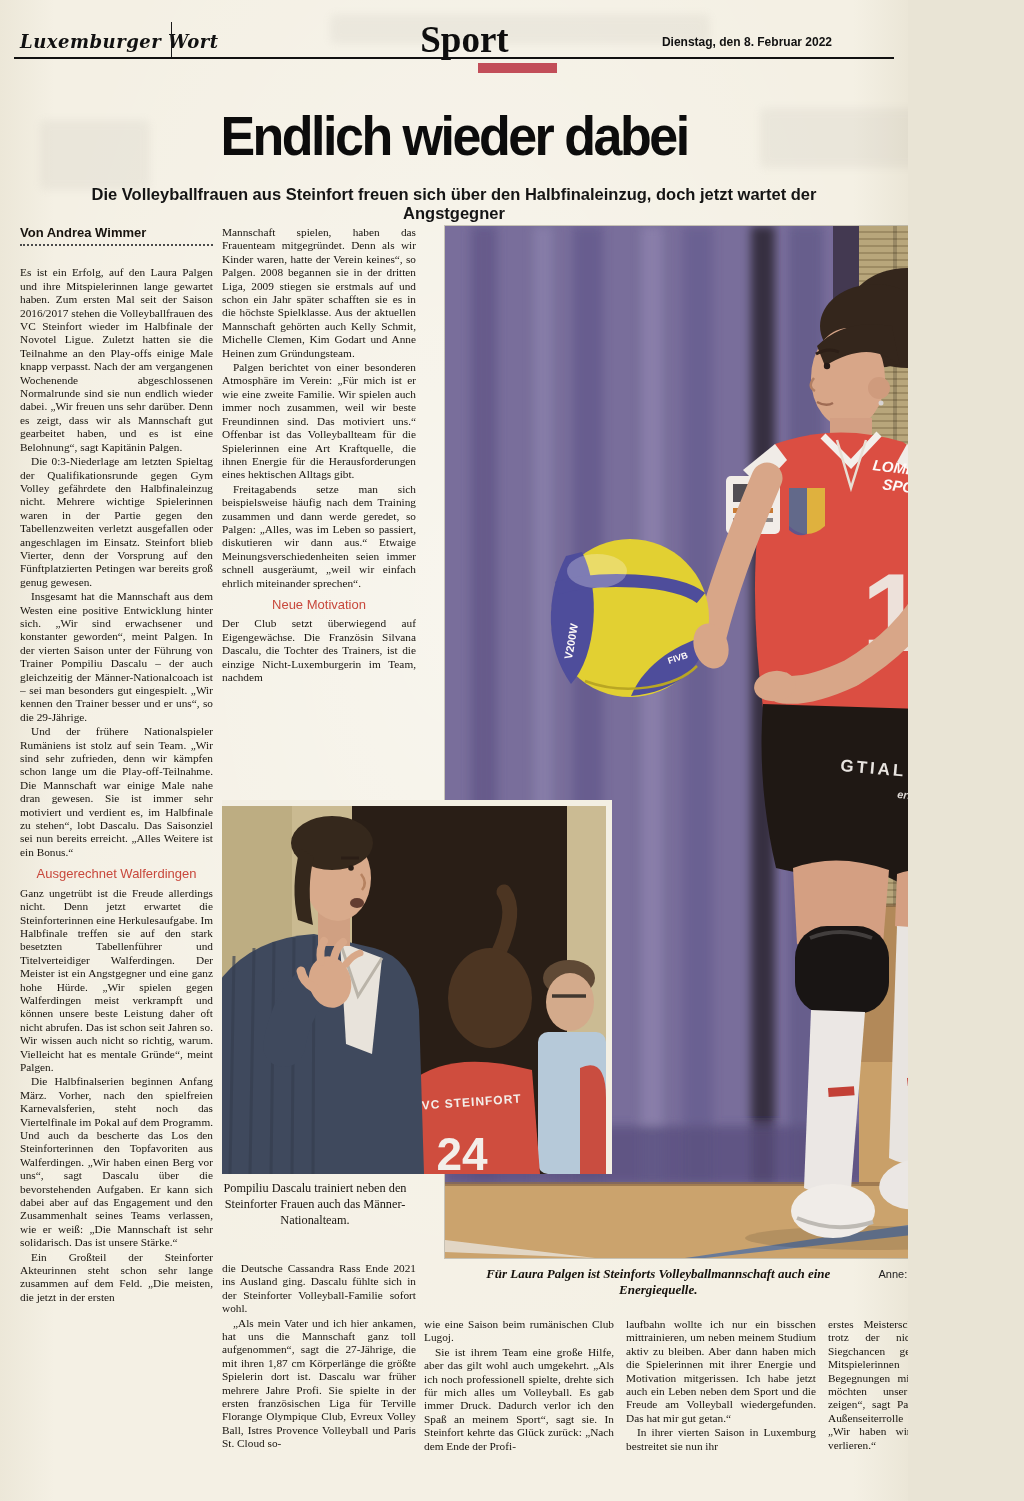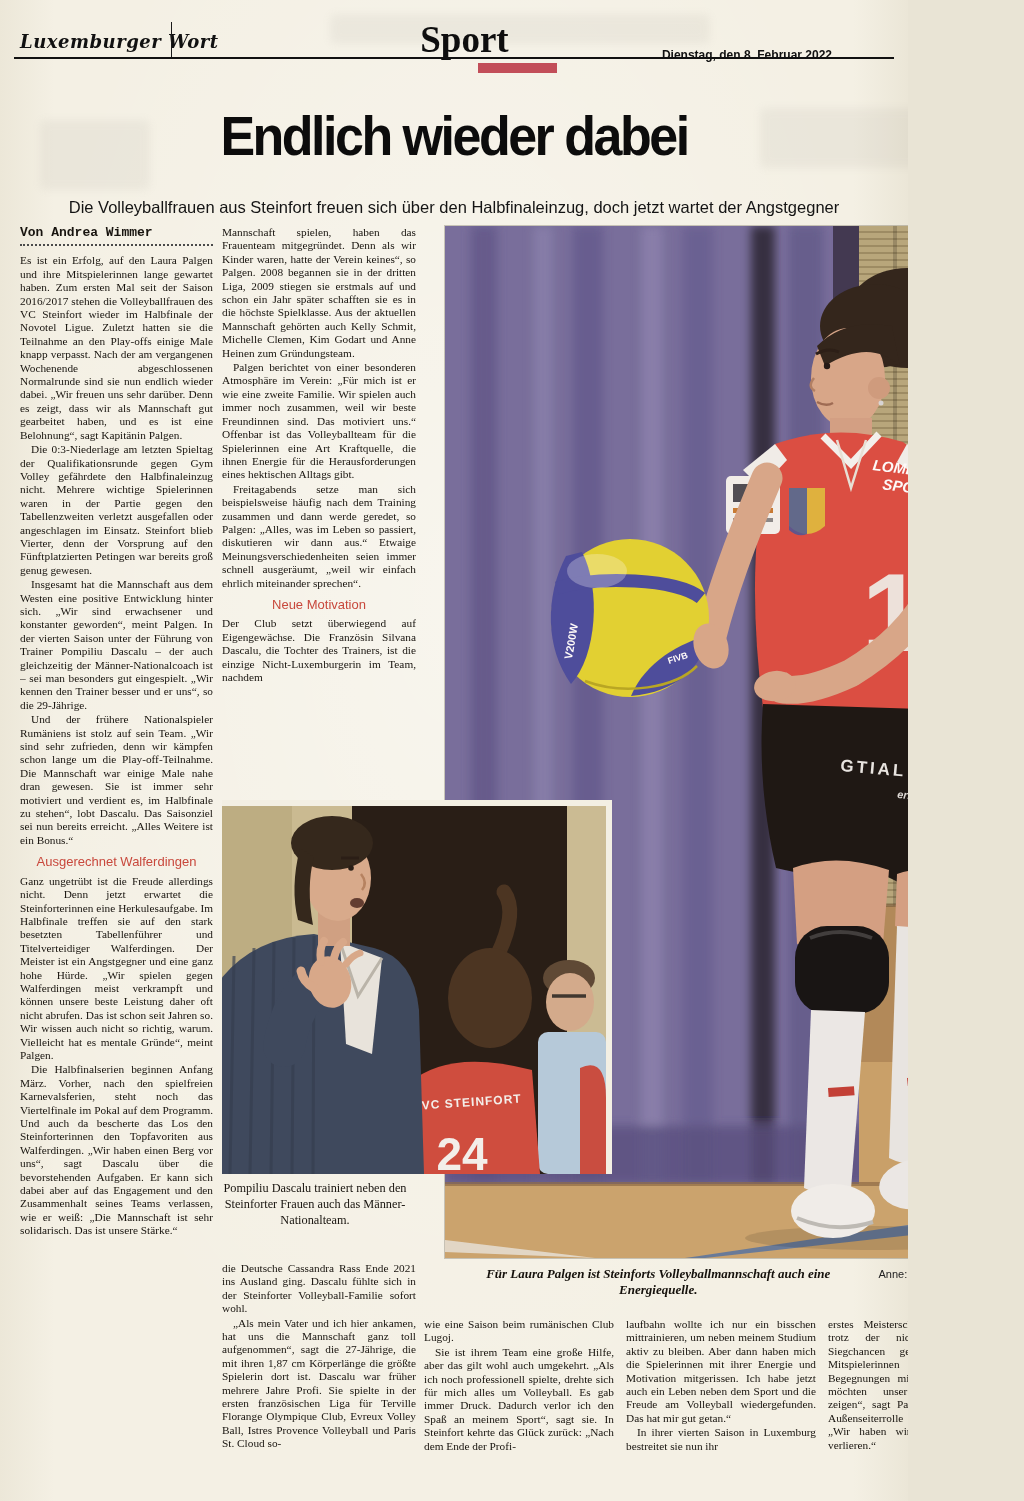--- a/index.html
+++ b/index.html
@@ -13,36 +13,36 @@
   .ghost{position:absolute;background:#9a948a;opacity:.10;filter:blur(4px);border-radius:6px;}
   .ghost-pink{position:absolute;background:#c97a74;opacity:.12;filter:blur(5px);}
   
   .masthead{position:absolute;left:20px;top:31px;font-family:"DejaVu Serif",serif;
             font-weight:700;font-style:italic;font-size:18px;letter-spacing:.5px;color:#111;}
   .hdr-div{position:absolute;background:#1a1a1a;}
   .section-title{position:absolute;left:0;right:0;top:18px;text-align:center;
                  font-family:"Liberation Serif",serif;font-weight:700;font-size:37px;color:#0e0e0e;margin-left:21px;}
   .hdr-rule{position:absolute;left:14px;right:14px;top:57px;height:2px;background:#111;}
   .accent-bar{position:absolute;left:478px;top:63px;width:79px;height:10px;}
-  .dateline{position:absolute;right:76px;top:48px;font-family:"Liberation Sans",sans-serif;
+  .dateline{position:absolute;right:76px;top:35px;font-family:"Liberation Sans",sans-serif;
             font-weight:700;font-size:12px;color:#111;margin-left:29px;}
   .pageno{position:absolute;left:968px;top:20px;font-family:"Liberation Sans",sans-serif;
           font-weight:800;font-size:33px;color:#0d0d0d;}
   
   .headline{position:absolute;left:0;right:0;top:106px;text-align:center;
             font-family:"Liberation Sans",sans-serif;font-weight:700;font-size:52px;
             letter-spacing:-2.5px;color:#0c0c0c;transform:scaleY(1.05);}
   .subheadline{position:absolute;left:40px;right:40px;top:185px;text-align:center;
-               font-family:"Liberation Sans",sans-serif;font-weight:400;font-size:16.5px;color:#141414;margin-top:13px;}
+               font-family:"Liberation Sans",sans-serif;font-weight:700;font-size:16.5px;color:#141414;}
   
   .col{position:absolute;text-align:justify;font-size:11.3px;line-height:13.4px;overflow:hidden;}
   .col p{margin:0 0 1px 0;}
   .col p.ind{text-indent:11px;}
-  .byline{font-family:Liberation Mono, monospace;font-weight:700;font-size:13px;
-          padding-bottom:5px;border-bottom:2px dotted #4a4a4a;margin-bottom:8px;}
+  .byline{font-family:Liberation Sans, sans-serif;font-weight:700;font-size:13px;
+          padding-bottom:5px;border-bottom:2px dotted #4a4a4a;margin-bottom:20px;}
   .sechead{font-family:"Liberation Sans",sans-serif;font-weight:400;font-size:13px;
            text-align:center;margin:8px 0 6px 0;}
   
   .photo{position:absolute;box-shadow:0 0 0 1px rgba(60,50,30,.25);}
   .photo svg{display:block;width:100%;height:100%;}
   .photo-small{border-top:6px solid #f3efe3;border-right:6px solid #f3efe3;box-shadow:none;}
   .cap-small{position:absolute;left:222px;top:1180px;width:186px;
              font-size:12.3px;line-height:16px;color:#17130e;text-align:center;}
   .cap-large{position:absolute;left:450px;top:1266px;width:560px;display:flex;
              justify-content:space-between;align-items:baseline;text-align:center;}
@@ -73,20 +73,21 @@
 
   <div class="col" style="left:20px;top:226px;width:193px;height:1270px;">
     <div class="byline">Von Andrea Wimmer</div>
     <p>Es ist ein Erfolg, auf den Laura Palgen und ihre Mitspielerinnen lange gewartet haben. Zum ersten Mal seit der Saison 2016/2017 stehen die Volleyballfrauen des VC Steinfort wieder im Halbfinale der Novotel Ligue. Zuletzt hatten sie die Teilnahme an den Play-offs einige Male knapp verpasst. Nach der am vergangenen Wochenende abgeschlossenen Normalrunde sind sie nun endlich wieder dabei. „Wir freuen uns sehr darüber. Denn es zeigt, dass wir als Mannschaft gut gearbeitet haben, und es ist eine Belohnung“, sagt Kapitänin Palgen.</p>
     <p class="ind">Die 0:3-Niederlage am letzten Spieltag der Qualifikationsrunde gegen Gym Volley gefährdete den Halbfinaleinzug nicht. Mehrere wichtige Spielerinnen waren in der Partie gegen den Tabellenzweiten verletzt ausgefallen oder angeschlagen im Einsatz. Steinfort blieb Vierter, denn der Vorsprung auf den Fünftplatzierten Petingen war bereits groß genug gewesen.</p>
     <p class="ind">Insgesamt hat die Mannschaft aus dem Westen eine positive Entwicklung hinter sich. „Wir sind erwachsener und konstanter geworden“, meint Palgen. In der vierten Saison unter der Führung von Trainer Pompiliu Dascalu – der auch gleichzeitig der Männer-Nationalcoach ist – sei man besonders gut eingespielt. „Wir kennen den Trainer besser und er uns“, so die 29-Jährige.</p>
     <p class="ind">Und der frühere Nationalspieler Rumäniens ist stolz auf sein Team. „Wir sind sehr zufrieden, denn wir kämpfen schon lange um die Play-off-Teilnahme. Die Mannschaft war einige Male nahe dran gewesen. Sie ist immer sehr motiviert und verdient es, im Halbfinale zu stehen“, lobt Dascalu. Das Saisonziel sei nun bereits erreicht. „Alles Weitere ist ein Bonus.“</p>
     <div class="sechead" style="color:#c8483c;">Ausgerechnet Walferdingen</div>
     <p>Ganz ungetrübt ist die Freude allerdings nicht. Denn jetzt erwartet die Steinforterinnen eine Herkulesaufgabe. Im Halbfinale treffen sie auf den stark besetzten Tabellenführer und Titelverteidiger Walferdingen. Der Meister ist ein Angstgegner und eine ganz hohe Hürde. „Wir spielen gegen Walferdingen meist verkrampft und können unsere beste Leistung daher oft nicht abrufen. Das ist schon seit Jahren so. Wir wissen auch nicht so richtig, warum. Vielleicht hat es mentale Gründe“, meint Palgen.</p>
     <p class="ind">Die Halbfinalserien beginnen Anfang März. Vorher, nach den spielfreien Karnevalsferien, steht noch das Viertelfinale im Pokal auf dem Programm. Und auch da bescherte das Los den Steinforterinnen den Topfavoriten aus Walferdingen. „Wir haben einen Berg vor uns“, sagt Dascalu über die bevorstehenden Aufgaben. Er kann sich dabei aber auf das Engagement und den Zusammenhalt seines Teams verlassen, wie er weiß: „Die Mannschaft ist sehr solidarisch. Das ist unsere Stärke.“</p>
+    <p class="ind">Ein Großteil der Steinforter Akteurinnen steht schon sehr lange zusammen auf dem Feld. „Die meisten, die jetzt in der ersten</p>
   </div>
 
   <div class="col" style="left:222px;top:226px;width:194px;height:572px;">
     <p>Mannschaft spielen, haben das Frauenteam mitgegründet. Denn als wir Kinder waren, hatte der Verein keines“, so Palgen. 2008 begannen sie in der dritten Liga, 2009 stiegen sie erstmals auf und schon ein Jahr später schafften sie es in die höchste Spielklasse. Aus der aktuellen Mannschaft gehörten auch Kelly Schmit, Michelle Clemen, Kim Godart und Anne Heinen zum Gründungsteam.</p>
     <p class="ind">Palgen berichtet von einer besonderen Atmosphäre im Verein: „Für mich ist er wie eine zweite Familie. Wir spielen auch immer noch zusammen, weil wir beste Freundinnen sind. Das motiviert uns.“ Offenbar ist das Volleyballteam für die Spielerinnen eine Art Kraftquelle, die ihnen Energie für die Herausforderungen eines hektischen Alltags gibt.</p>
     <p class="ind">Freitagabends setze man sich beispielsweise häufig nach dem Training zusammen und dann werde geredet, so Palgen: „Alles, was im Leben so passiert, diskutieren wir dann aus.“ Etwaige Meinungsverschiedenheiten seien immer schnell ausgeräumt, „weil wir einfach ehrlich miteinander sprechen“.</p>
     <div class="sechead" style="color:#c8483c;">Neue Motivation</div>
     <p>Der Club setzt überwiegend auf Eigengewächse. Die Französin Silvana Dascalu, die Tochter des Trainers, ist die einzige Nicht-Luxemburgerin im Team, nachdem</p>
   </div>
 

